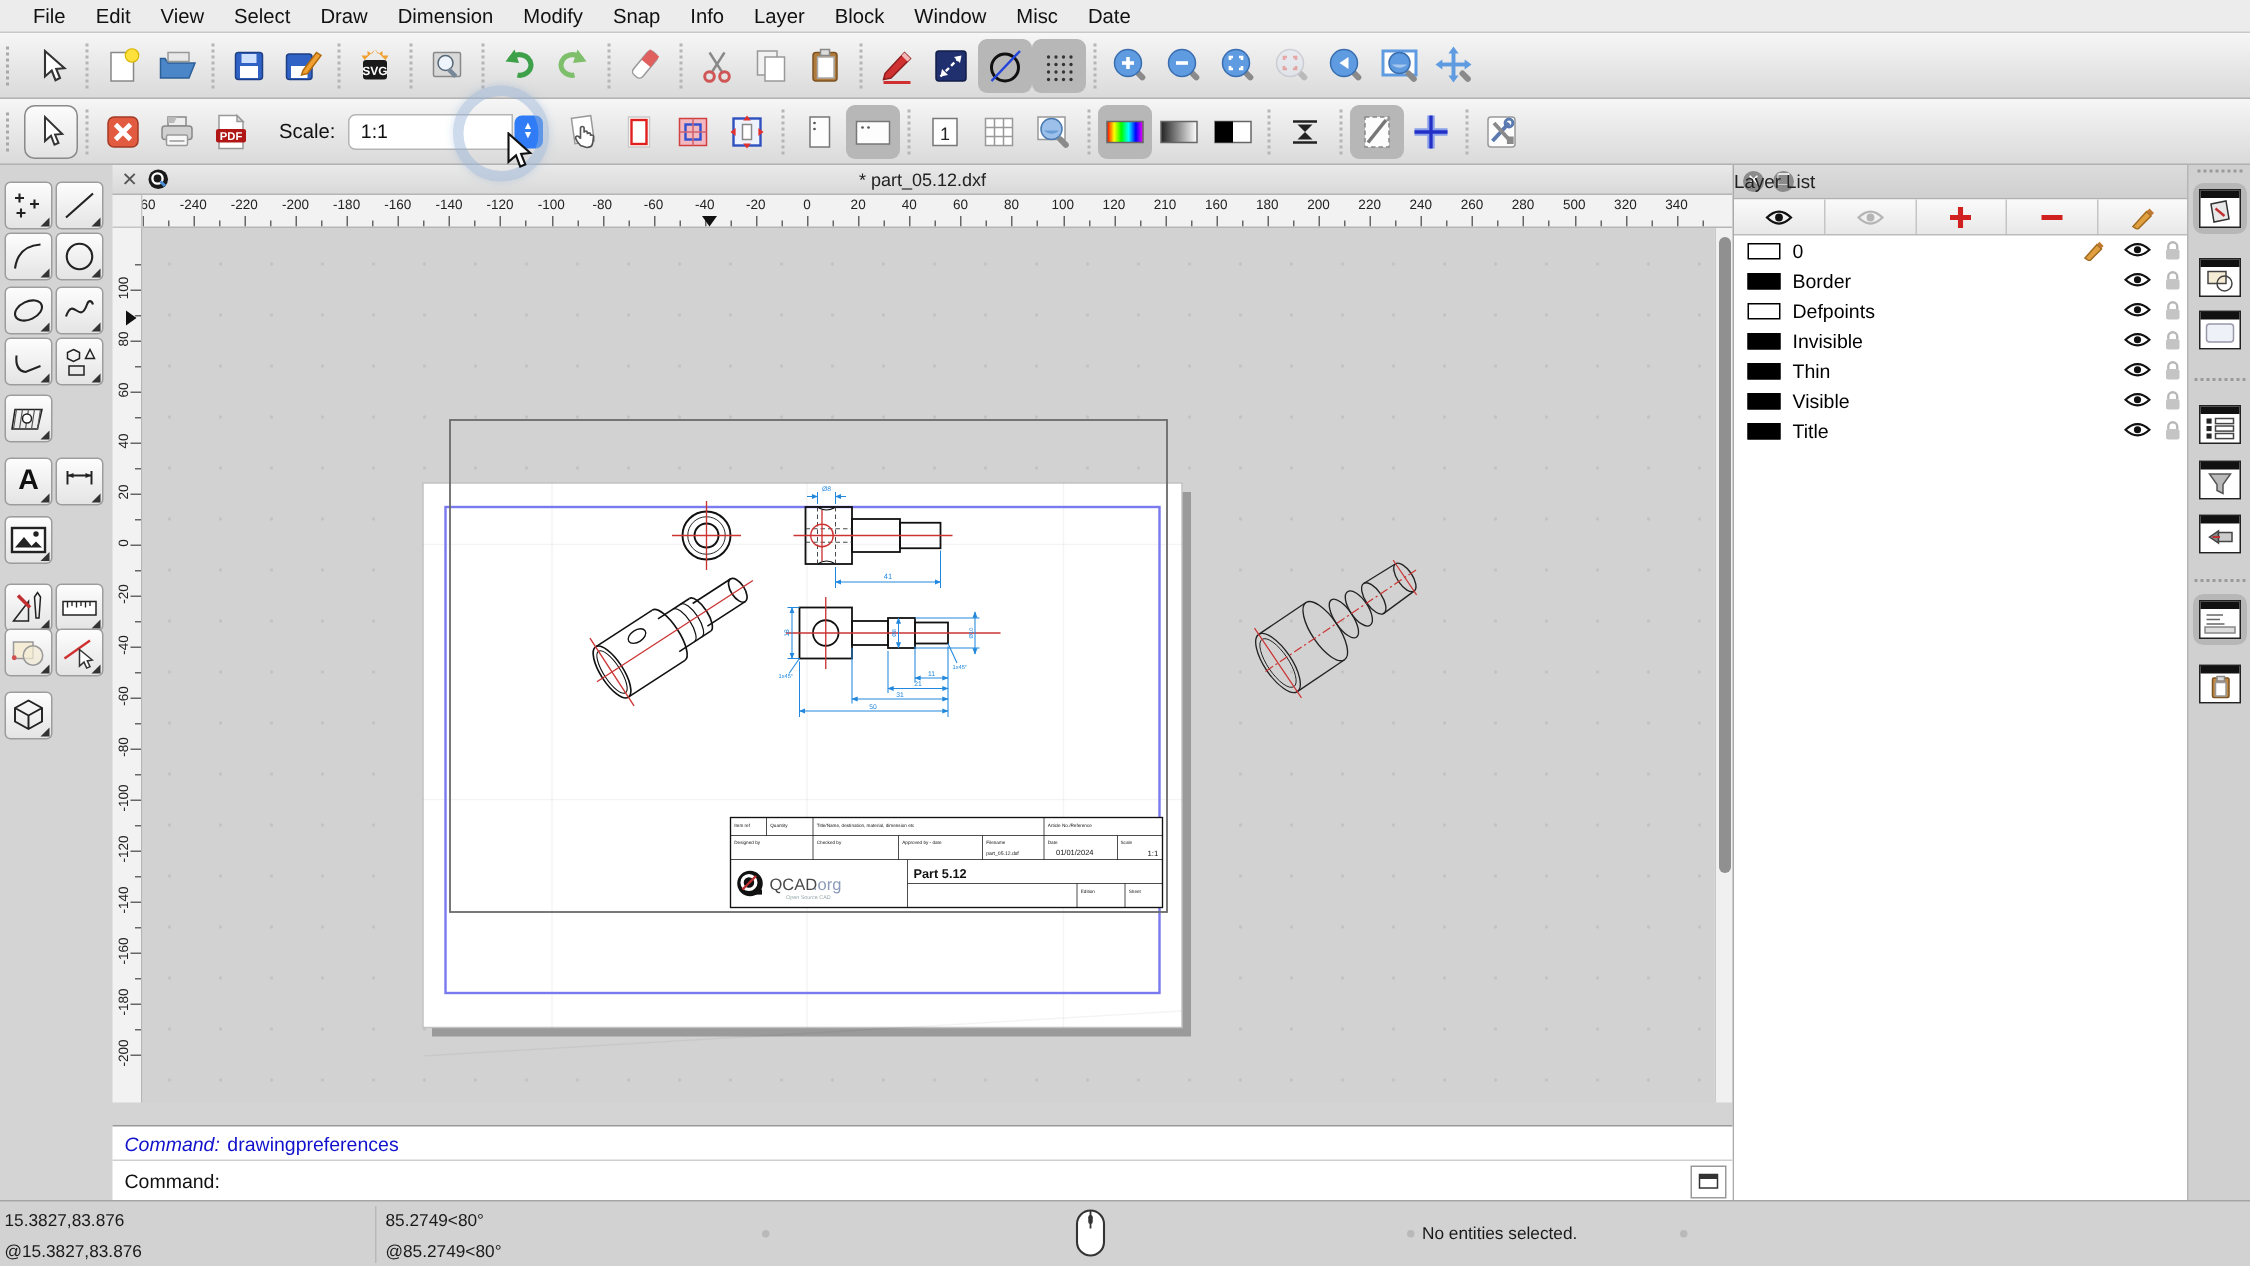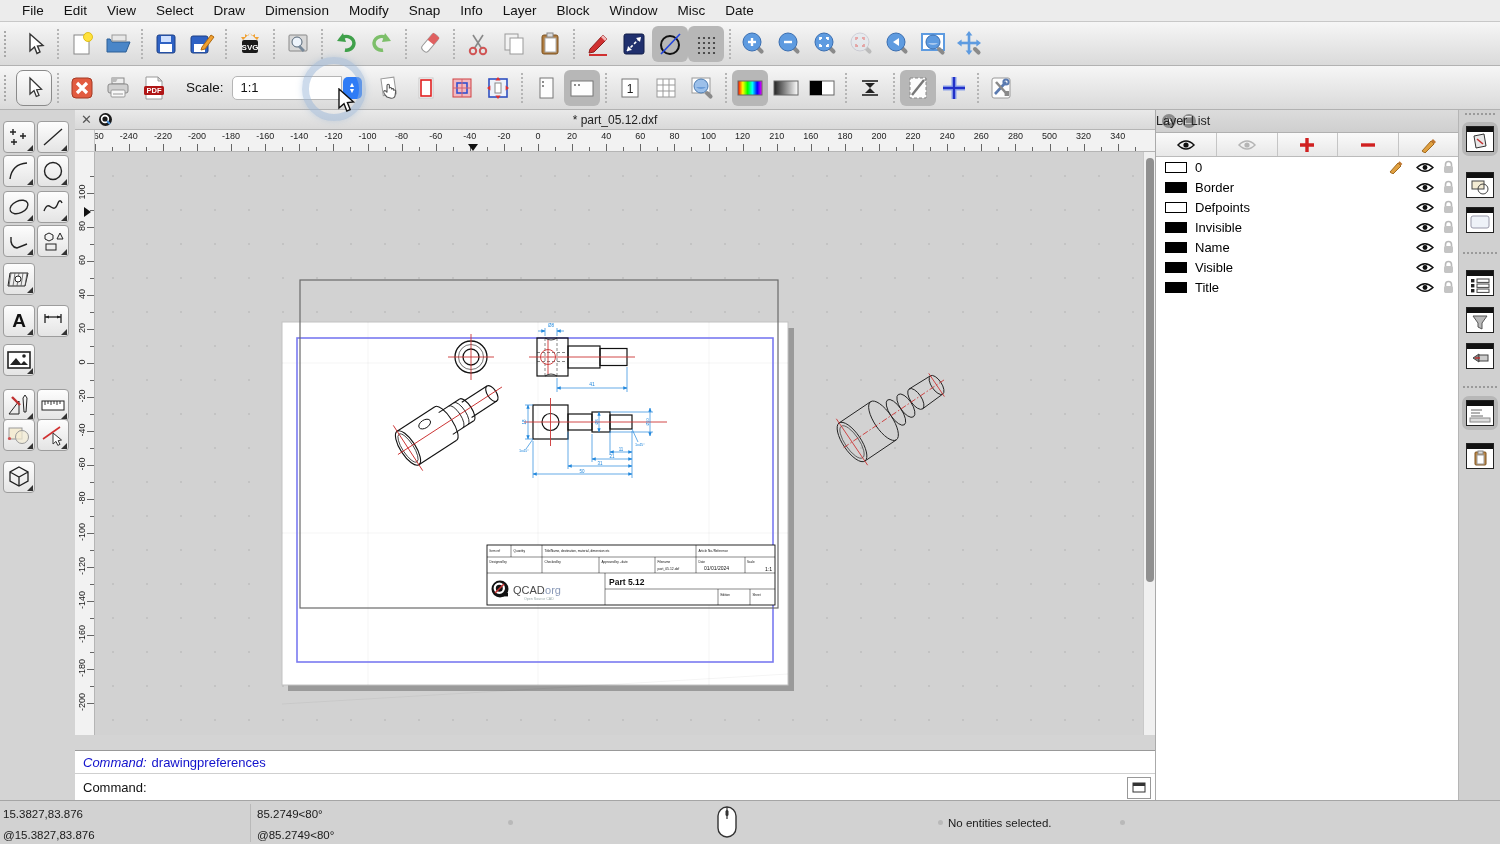--- a/index.html
+++ b/index.html
@@ -1097,21 +1097,21 @@
               <path d="M1,6.5 Q9,-1 17,6.5 Q9,14 1,6.5 Z" fill="none" stroke="#111" stroke-width="1.4"></path>
               <circle cx="9" cy="6.5" r="2.4" fill="#111"></circle>
             </svg></span>
           <span class="rowlock"><svg width="13" height="14">
               <path d="M3.5,6 V4.5 a3,3 0 0 1 6,0 V6" fill="none" stroke="#b8b8b8" stroke-width="1.6"></path>
               <rect x="2" y="6" width="9" height="7" rx="1.4" fill="#c4c4c4"></rect>
             </svg></span>
         </div>
         <div class="lrow">
           <span class="lsw" style="background: rgb(0, 0, 0);"></span>
-          <span class="lname">Name</span>
+          <span class="lname">Thin</span>
           <span class="roweye"><svg width="18" height="13">
               <path d="M1,6.5 Q9,-1 17,6.5 Q9,14 1,6.5 Z" fill="none" stroke="#111" stroke-width="1.4"></path>
               <circle cx="9" cy="6.5" r="2.4" fill="#111"></circle>
             </svg></span>
           <span class="rowlock"><svg width="13" height="14">
               <path d="M3.5,6 V4.5 a3,3 0 0 1 6,0 V6" fill="none" stroke="#b8b8b8" stroke-width="1.6"></path>
               <rect x="2" y="6" width="9" height="7" rx="1.4" fill="#c4c4c4"></rect>
             </svg></span>
         </div>
         <div class="lrow">

